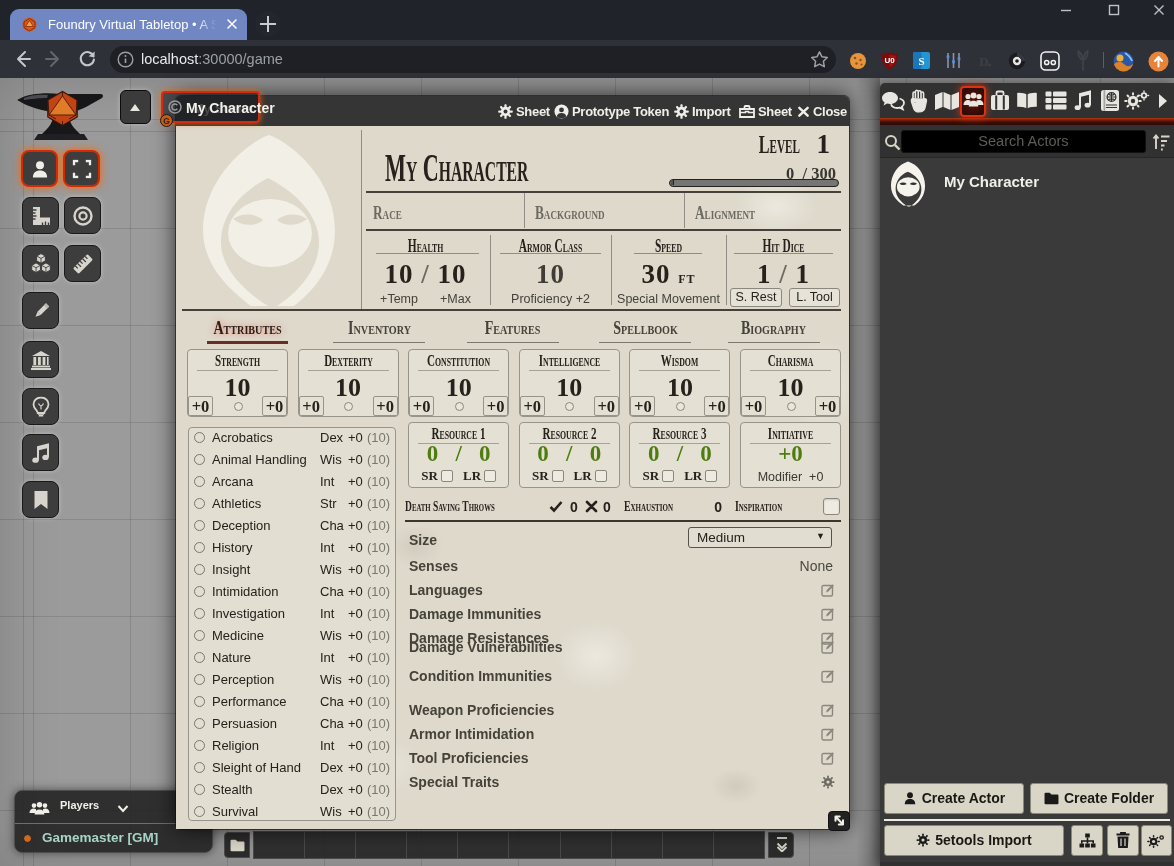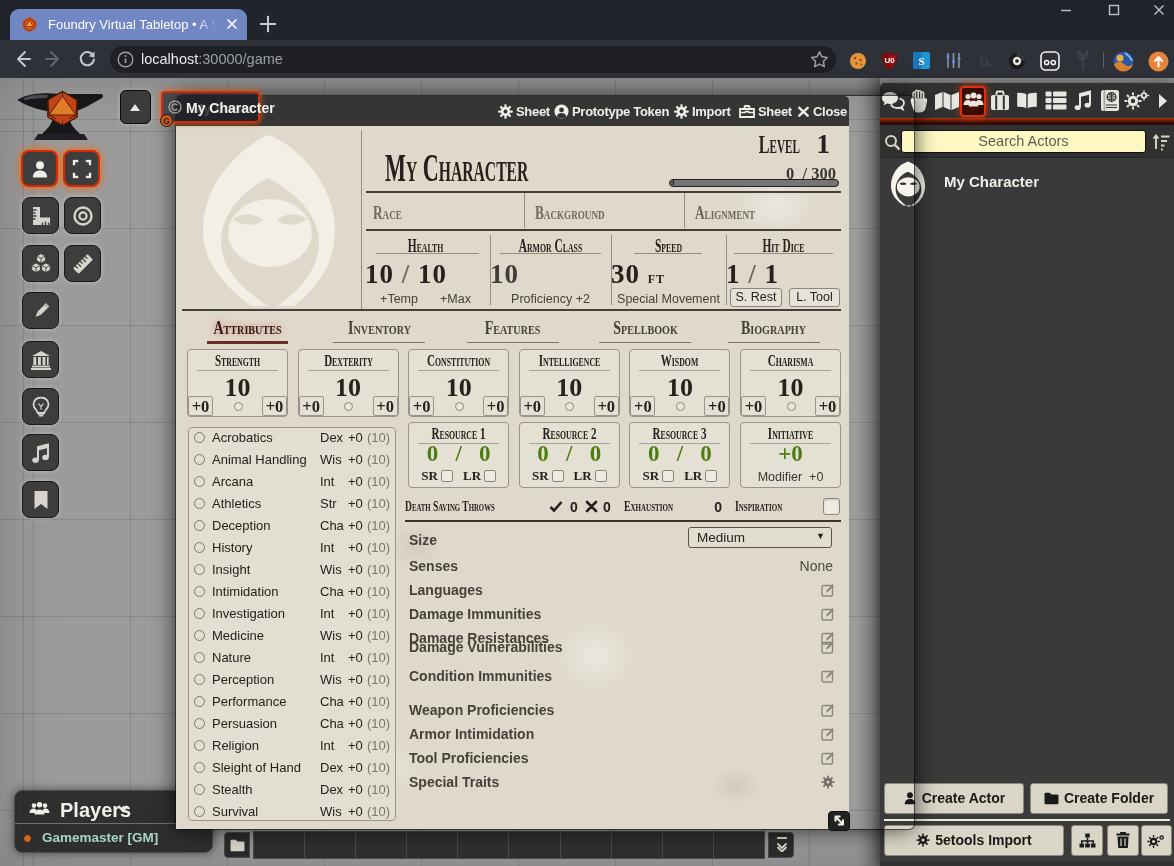--- a/index.html
+++ b/index.html
@@ -41,44 +41,44 @@
   #collapsebtn { left:120px; top:90px; width:31px; height:34px; background:#353535F0; border:1px solid #0c0c0c; border-radius:6px; box-shadow:0 0 5px rgba(255,255,255,0.35); }
   #collapsebtn:before { content:""; position:absolute; left:9px; top:13px; border-left:5.5px solid transparent; border-right:5.5px solid transparent; border-bottom:7.5px solid #e8e6e0; }
 
   
   #scenepill { left:161px; top:91px; width:99px; height:32px; background:rgba(18,20,26,0.55); border:2px solid #d52c10; border-radius:4px; box-shadow:0 0 6px rgba(255,100,0,0.85); z-index:4; }
   #gbadge { left:160px; top:114px; width:13px; height:13px; border-radius:50%; background:#c65a13; border:1px solid #1a1a1a; color:#272727; font-size:8.5px; font-weight:bold; text-align:center; line-height:12px; z-index:6; }
   #sheet { z-index:2; }
 
   
   #players { left:14px; top:790px; width:199px; height:63px; background:rgba(32,32,32,0.88); border:1px solid #4e4e4e; border-radius:8px; box-shadow:0 0 10px rgba(0,0,0,0.5); color:#f0f0e8; }
-  #players .hdr { position:absolute; top:8px; font-size:20px; font-weight:bold; }
+  #players .hdr { position:absolute; top:8px; font-size:11px; font-weight:bold; }
   #players .div { position:absolute; left:0px; top:32px; width:100%; height:1px; background:#6e6e6e; }
 
   
-  #sheet { left:176px; top:96px; width:738px; height:733px; border-radius:5px; box-shadow:0 0 0 1px rgba(10,10,10,0.55), 0 0 22px rgba(0,0,0,0.75); }
+  #sheet { left:176px; top:96px; width:673px; height:733px; border-radius:5px; box-shadow:0 0 0 1px rgba(10,10,10,0.55), 0 0 22px rgba(0,0,0,0.75); }
   #titlebar { left:0; top:0; width:673px; height:30px; background:#353535; border-radius:5px 5px 0 0; color:#f0f0e8; }
   #sheetbody { left:0; top:30px; width:673px; height:703px; background:#ded9cb; color:#191813;
     background-image:
       radial-gradient(ellipse 60px 40px at 600px 80px, rgba(255,255,255,0.4), transparent 70%),
       radial-gradient(ellipse 50px 70px at 646px 260px, rgba(255,255,255,0.38), transparent 70%),
       radial-gradient(ellipse 70px 40px at 200px 640px, rgba(255,255,255,0.35), transparent 70%),
       radial-gradient(ellipse 60px 50px at 420px 530px, rgba(255,255,255,0.4), transparent 70%),
       radial-gradient(ellipse 40px 30px at 240px 420px, rgba(150,145,130,0.18), transparent 70%),
       radial-gradient(ellipse 36px 26px at 560px 660px, rgba(150,145,130,0.2), transparent 70%);
   }
   .serif { font-family:"Liberation Serif", serif; font-variant:small-caps; font-weight:bold; }
   .tbctl { display:flex; align-items:center; font-size:13px; font-weight:bold; color:#f0f0e8; height:16px; letter-spacing:-0.3px; }
   #charname { left:209px; top:47px; width:300px; font-size:41px; color:#26211c; transform:scaleX(0.54); transform-origin:0 0; white-space:nowrap; letter-spacing:0px; }
   .hline { height:1.5px; background:#44403a; }
   .vline { width:1px; background:#8f8d84; }
   .rlabel { font-size:19px; color:#6d6a62; letter-spacing:0px; transform:scaleX(0.7); transform-origin:0 50%; }
   .statt { font-size:19px; color:#26211c; text-align:center; letter-spacing:0px; transform:scaleX(0.6); }
   .stul { height:1px; background:#8f8d84; }
-  .statn { font-size:27px; color:#26211c; letter-spacing:1px; }
+  .statn { font-size:27px; color:#26211c; text-align:center; letter-spacing:1px; }
   .statn .slash { color:#6d6a62; }
   .statsub { font-size:12.5px; color:#44423a; text-align:center; }
   .restbtn { height:19px; background:rgba(255,255,255,0.25); border:1px solid #8a887e; border-radius:3px; font-size:12.5px; color:#26211c; text-align:center; line-height:17px; }
   .tabt { font-size:18px; color:#44423a; text-align:center; letter-spacing:0px; transform:scaleX(0.78); }
   .tabt.act1 { color:#26211c; text-shadow:0 0 8px rgba(255,50,30,0.55); }
   .tabul { height:1px; background:#7a786e; }
   .abox { width:101px; height:68px; background:#e4e0d3; border:1px solid #97948a; border-radius:4px; }
   .abox .at { position:absolute; left:0; top:1px; width:100%; text-align:center; font-size:17px; color:#26211c; transform:scaleX(0.65); }
   .aul { position:absolute; left:9px; top:20px; width:81px; height:1px; background:#a5a298; }
   .abox .an { position:absolute; left:0; top:23px; width:100%; text-align:center; font-size:26px; color:#26211c; }
@@ -100,21 +100,21 @@
   .chk { display:inline-block; width:12px; height:12px; background:#edebe1; border:1px solid #8a887e; border-radius:2px; vertical-align:-2px; margin-left:3px; }
   #traits { left:229px; top:428px; width:436px; height:290px; font-size:14px; }
   .trow { position:absolute; left:4px; width:428px; height:24px; }
   .trow .tl { position:absolute; left:0; top:3px; font-weight:bold; color:#454239; }
   .trow .tv { position:absolute; right:4px; top:3px; color:#4a4840; }
   .trow svg { position:absolute; right:2px; top:4px; }
 
   
   #sidebar { left:880px; top:83px; width:294px; height:783px; background:#313131; border-radius:5px 0 0 0; box-shadow:-3px 0 12px rgba(0,0,0,0.45); }
   #redbar { position:absolute; left:0; top:35px; width:100%; height:7px; background:linear-gradient(#b33610 0px, #7a1d0c 2px, #3f0f07 4px, #2a0905 100%); }
-  #searchbox { position:absolute; left:21px; top:47px; width:245px; height:23px; background:#fef9c3; border:1px solid #111; border-radius:3px; text-align:center; font-size:14.5px; color:#5e5d55; line-height:21px; }
+  #searchbox { position:absolute; left:21px; top:47px; width:245px; height:23px; background:#000000; border:1px solid #111; border-radius:3px; text-align:center; font-size:14.5px; color:#5e5d55; line-height:21px; }
   #dirlist { position:absolute; left:0; top:74px; width:100%; height:705px; background:#3a3a3a; border-top:1px solid #262626; }
   #actorname { position:absolute; left:64px; top:90px; font-size:15px; font-weight:bold; color:#f0f0e8; }
   .beigebtn { position:absolute; background:#d9d6c8; border:1px solid #8a8878; border-radius:3px; color:#191813; font-weight:bold; font-size:14px; text-align:center; }
 </style>
 </head>
 <body>
 
 <div class="abs" id="tabstrip"></div>
 <div class="abs" id="tab">
   <svg style="position:absolute;left:12px;top:8px" width="15" height="15" viewBox="0 0 15 15">

